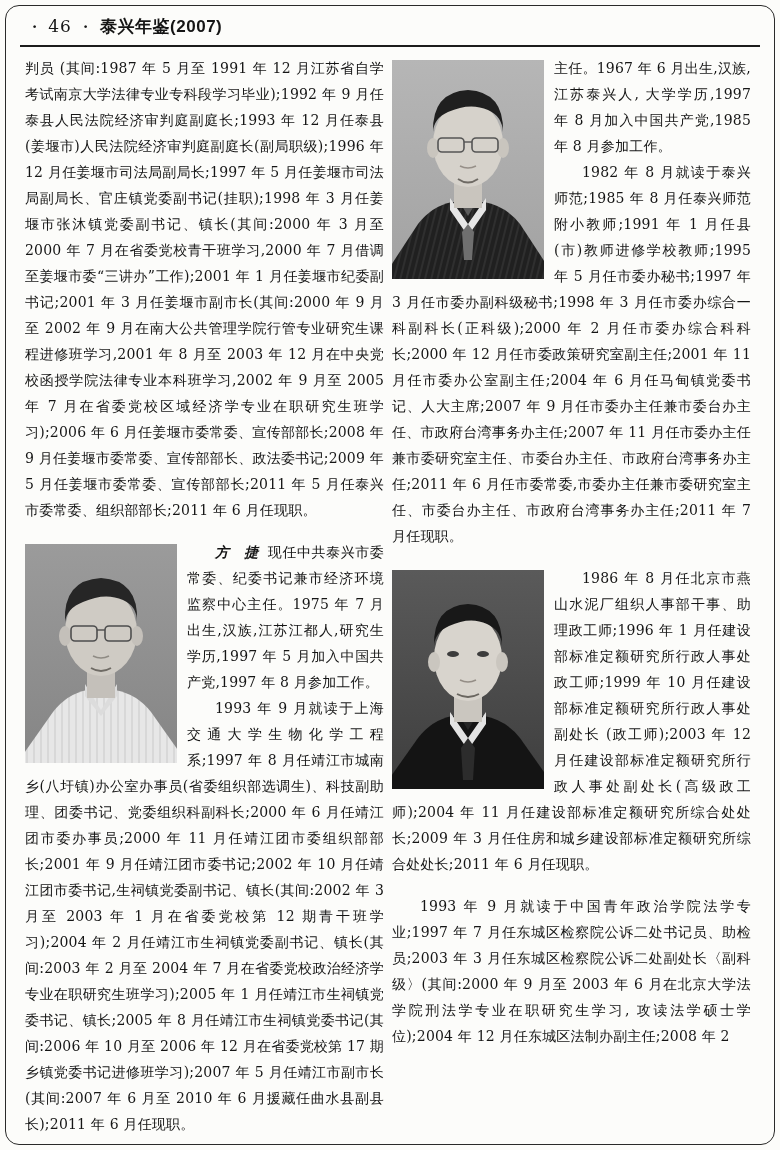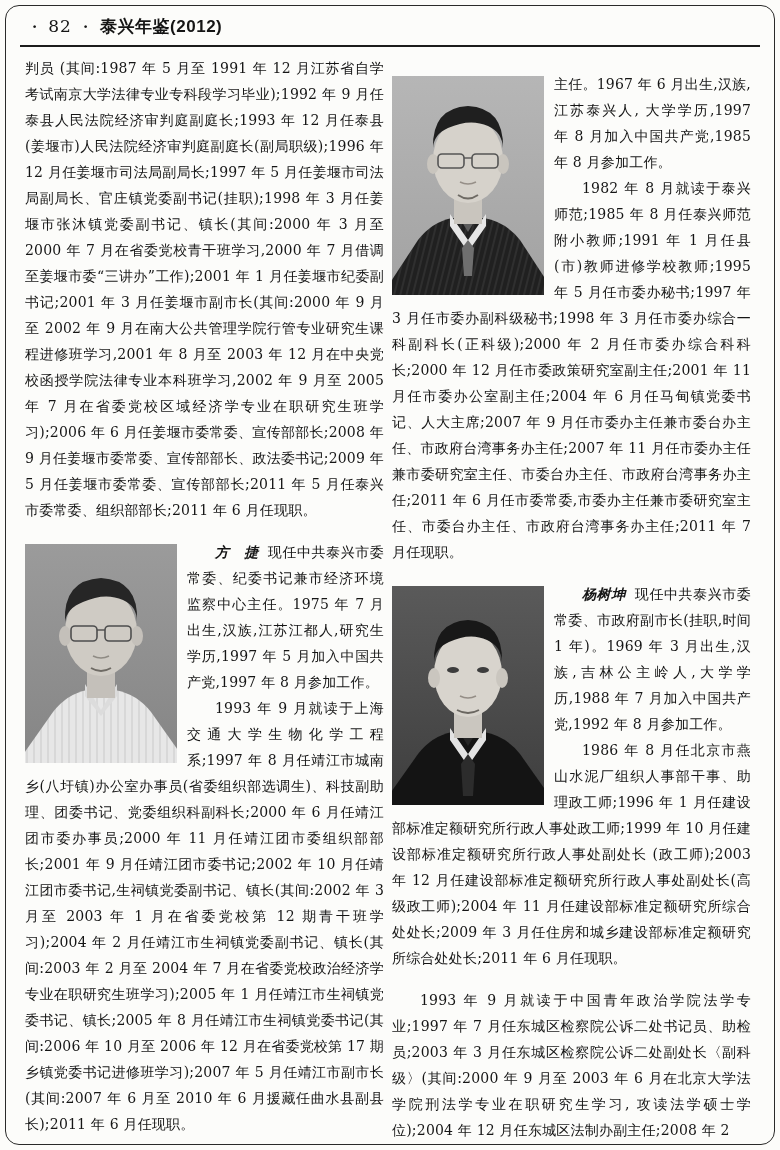--- a/index.html
+++ b/index.html
@@ -66,23 +66,23 @@
   }
 </style>
 </head>
 <body>
 
 <div class="page">
   <div class="frame"></div>
 
   <div class="header">
     <span class="hdr-dot">·</span>
-    <span class="hdr-num">82</span>
+    <span class="hdr-num">46</span>
     <span class="hdr-dot">·</span>
-    <span class="hdr-title">泰兴年鉴(2012)</span>
+    <span class="hdr-title">泰兴年鉴(2007)</span>
   </div>
   <div class="rule"></div>
 
   <div class="columns">
 
     <div class="col">
       <p>判员 (其间:1987 年 5 月至 1991 年 12 月江苏省自学考试南京大学法律专业专科段学习毕业);1992 年 9 月任泰县人民法院经济审判庭副庭长;1993 年 12 月任泰县(姜堰市)人民法院经济审判庭副庭长(副局职级);1996 年 12 月任姜堰市司法局副局长;1997 年 5 月任姜堰市司法局副局长、官庄镇党委副书记(挂职);1998 年 3 月任姜堰市张沐镇党委副书记、镇长(其间:2000 年 3 月至 2000 年 7 月在省委党校青干班学习,2000 年 7 月借调至姜堰市委“三讲办”工作);2001 年 1 月任姜堰市纪委副书记;2001 年 3 月任姜堰市副市长(其间:2000 年 9 月至 2002 年 9 月在南大公共管理学院行管专业研究生课程进修班学习,2001 年 8 月至 2003 年 12 月在中央党校函授学院法律专业本科班学习,2002 年 9 月至 2005 年 7 月在省委党校区域经济学专业在职研究生班学习);2006 年 6 月任姜堰市委常委、宣传部部长;2008 年 9 月任姜堰市委常委、宣传部部长、政法委书记;2009 年 5 月任姜堰市委常委、宣传部部长;2011 年 5 月任泰兴市委常委、组织部部长;2011 年 6 月任现职。</p>
 
       <section class="entry">
         <div class="photo" title="黑白证件照:戴眼镜男子,浅色条纹衬衫,灰色背景">
@@ -113,21 +113,21 @@
           </svg>
         </div>
         <p class="indent"><span class="name">方　捷</span><span>现任中共泰兴市委常委、纪委书记兼市经济环境监察中心主任。1975 年 7 月出生,汉族,江苏江都人,研究生学历,1997 年 5 月加入中国共产党,1997 年 8 月参加工作。</span></p>
         <p class="indent">1993 年 9 月就读于上海交通大学生物化学工程系;1997 年 8 月任靖江市城南乡(八圩镇)办公室办事员(省委组织部选调生)、科技副助理、团委书记、党委组织科副科长;2000 年 6 月任靖江团市委办事员;2000 年 11 月任靖江团市委组织部部长;2001 年 9 月任靖江团市委书记;2002 年 10 月任靖江团市委书记,生祠镇党委副书记、镇长(其间:2002 年 3 月至 2003 年 1 月在省委党校第 12 期青干班学习);2004 年 2 月任靖江市生祠镇党委副书记、镇长(其间:2003 年 2 月至 2004 年 7 月在省委党校政治经济学专业在职研究生班学习);2005 年 1 月任靖江市生祠镇党委书记、镇长;2005 年 8 月任靖江市生祠镇党委书记(其间:2006 年 10 月至 2006 年 12 月在省委党校第 17 期乡镇党委书记进修班学习);2007 年 5 月任靖江市副市长(其间:2007 年 6 月至 2010 年 6 月援藏任曲水县副县长);2011 年 6 月任现职。</p>
       </section>
 
     </div>
 
     <div class="col">
 
-      <section class="entry" style="margin-top:16px">
+      <section class="entry" style="margin-top:0">
         <div class="photo" title="黑白证件照:戴眼镜男子,深色条纹西装系领带,浅灰背景">
           <svg viewBox="0 0 152 219" preserveAspectRatio="none">
             <defs>
               <linearGradient id="bgA" x1="0" y1="0" x2="0" y2="1">
                 <stop offset="0" stop-color="#b6b6b6"></stop>
                   <stop offset="1" stop-color="#a2a2a2"></stop>
               </linearGradient>
               <pattern id="pinA" width="6" height="6" patternUnits="userSpaceOnUse" patternTransform="rotate(14)">
                 <rect width="6" height="6" fill="#202020"></rect>
                 <line x1="1" y1="0" x2="1" y2="6" stroke="#3d3d3d" stroke-width="1"></line>
@@ -172,21 +172,20 @@
             <ellipse cx="76" cy="88" rx="34" ry="43" fill="#d8d4cd"></ellipse>
             <path d="M42 76 Q41 36 76 34 Q111 36 110 76 Q109 60 95 54 Q78 46 57 56 Q43 62 42 76 Z" fill="#181818"></path>
             <ellipse cx="42" cy="92" rx="6" ry="10" fill="#cac6bf"></ellipse>
             <ellipse cx="110" cy="92" rx="6" ry="10" fill="#cac6bf"></ellipse>
             <ellipse cx="61" cy="84" rx="6" ry="3" fill="#3c3c3c"></ellipse>
             <ellipse cx="91" cy="84" rx="6" ry="3" fill="#3c3c3c"></ellipse>
             <path d="M68 110 Q76 114 84 110" fill="none" stroke="#948d86" stroke-width="1.6"></path>
             <path d="M65 124 Q76 130 87 124" fill="none" stroke="#6a6660" stroke-width="1.8"></path>
           </svg>
         </div>
-        <p class="indent"><span class="name">杨树坤</span><span>现任中共泰兴市委常委、市政府副市长(挂职,时间 1 年)。1969 年 3 月出生,汉族,吉林公主岭人,大学学历,1988 年 7 月加入中国共产党,1992 年 8 月参加工作。</span></p>
         <p class="indent">1986 年 8 月任北京市燕山水泥厂组织人事部干事、助理政工师;1996 年 1 月任建设部标准定额研究所行政人事处政工师;1999 年 10 月任建设部标准定额研究所行政人事处副处长 (政工师);2003 年 12 月任建设部标准定额研究所行政人事处副处长(高级政工师);2004 年 11 月任建设部标准定额研究所综合处处长;2009 年 3 月任住房和城乡建设部标准定额研究所综合处处长;2011 年 6 月任现职。</p>
       </section>
 
       <section class="entry">
         <p class="indent">1993 年 9 月就读于中国青年政治学院法学专业;1997 年 7 月任东城区检察院公诉二处书记员、助检员;2003 年 3 月任东城区检察院公诉二处副处长〈副科级〉(其间:2000 年 9 月至 2003 年 6 月在北京大学法学院刑法学专业在职研究生学习, 攻读法学硕士学位);2004 年 12 月任东城区法制办副主任;2008 年 2</p>
       </section>
 
     </div>
   </div>
 </div>

